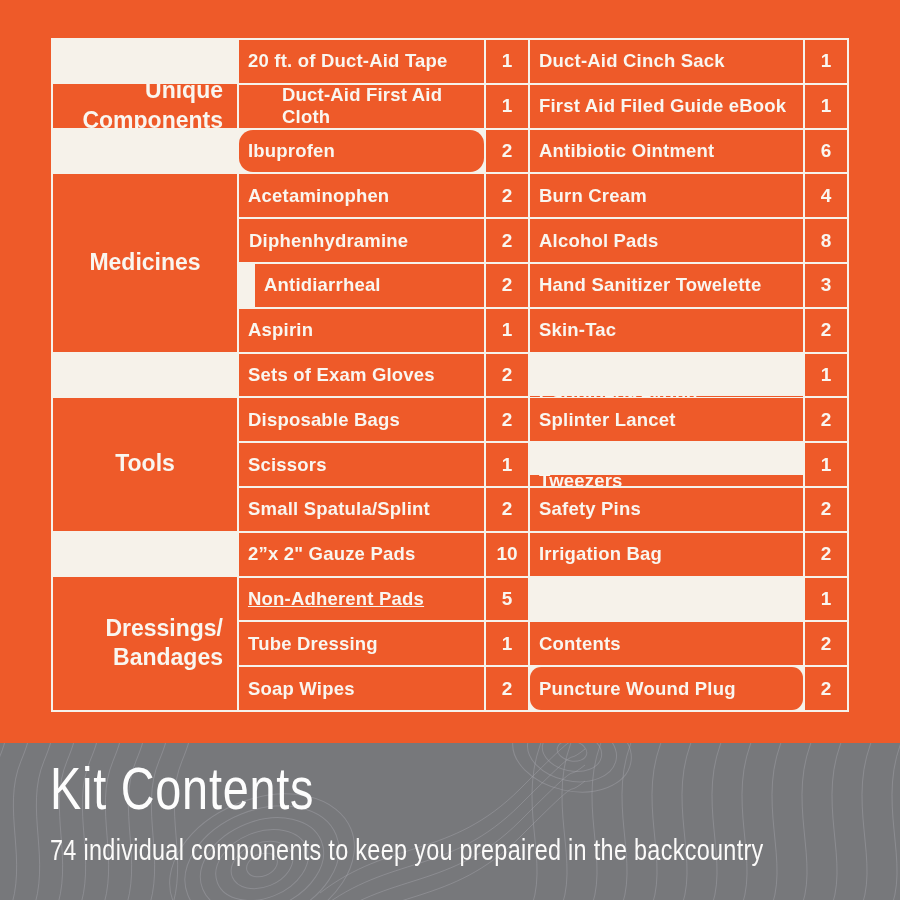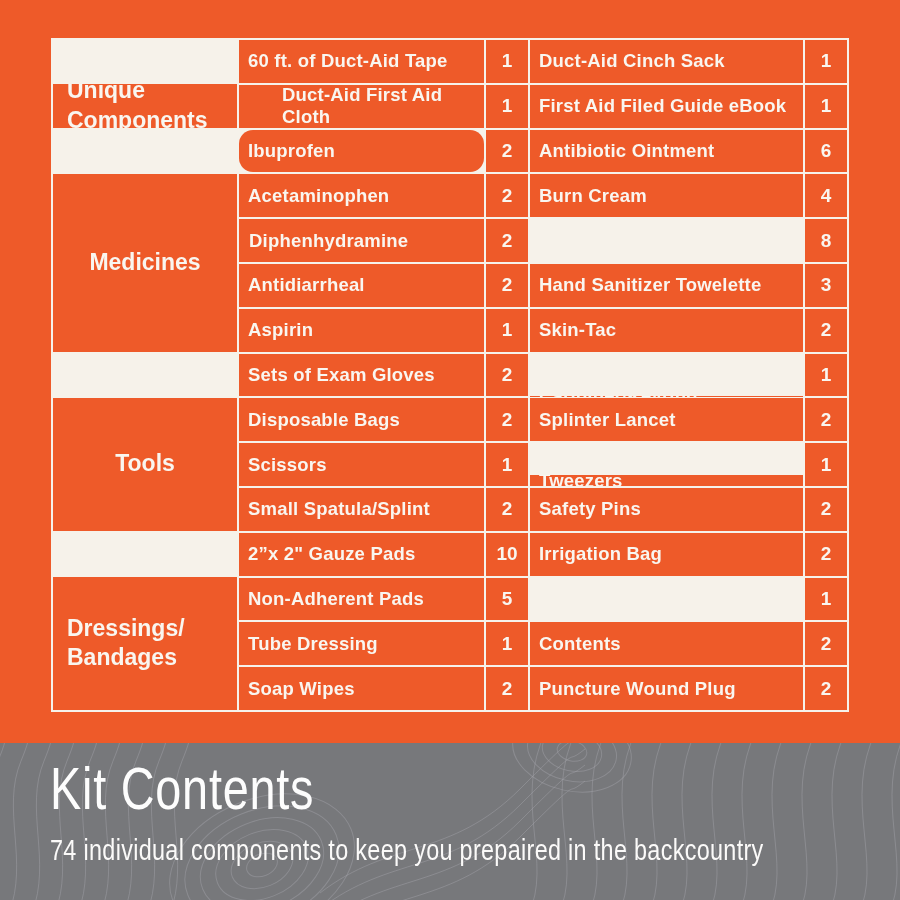--- a/index.html
+++ b/index.html
@@ -40,21 +40,21 @@
     padding-left: 9px;
     font-size: 18.5px;
     letter-spacing: 0.2px;
   }
   .cell.qty {
     justify-content: center;
     font-size: 19px;
   }
   .cell.category {
     justify-content: center;
-    text-align: left;
+    text-align: right;
     font-size: 23px;
     line-height: 1.3;
     padding: 0 14px;
     margin-top: 44px;
   }
   .footer {
     position: absolute;
     left: 0;
     top: 743px;
     width: 900px;
@@ -94,41 +94,42 @@
     white-space: nowrap;
   }
 </style>
 </head>
 <body>
 
 <div class="poster">
 
   <div class="kit-table" id="kit-table">
       <div class="cell category" style="grid-area: 1 / 1 / span 2;">Unique Components</div>
-      <div class="cell item" style="grid-area: 1 / 2;">60 ft. of Duct-Aid Tape</div>
+      <div class="cell item" style="grid-area: 1 / 2;">20 ft. of Duct-Aid Tape</div>
       <div class="cell qty" style="grid-area: 1 / 3;">1</div>
       <div class="cell item" style="grid-area: 1 / 4;">Duct-Aid Cinch Sack</div>
       <div class="cell qty" style="grid-area: 1 / 5;">1</div>
       <div class="cell item" style="grid-area: 2 / 2; padding-left: 43px;">Duct-Aid First Aid Cloth</div>
       <div class="cell qty" style="grid-area: 2 / 3;">1</div>
       <div class="cell item" style="grid-area: 2 / 4;">First Aid Filed Guide eBook</div>
       <div class="cell qty" style="grid-area: 2 / 5;">1</div>
       <div class="cell category" style="grid-area: 3 / 1 / span 5;">Medicines</div>
       <div class="cell item" style="grid-area: 3 / 2; border-radius: 14px;">Ibuprofen</div>
       <div class="cell qty" style="grid-area: 3 / 3;">2</div>
       <div class="cell item" style="grid-area: 3 / 4;">Antibiotic Ointment</div>
       <div class="cell qty" style="grid-area: 3 / 5;">6</div>
       <div class="cell item" style="grid-area: 4 / 2;">Acetaminophen</div>
       <div class="cell qty" style="grid-area: 4 / 3;">2</div>
       <div class="cell item" style="grid-area: 4 / 4;">Burn Cream</div>
       <div class="cell qty" style="grid-area: 4 / 5;">4</div>
       <div class="cell item" style="grid-area: 5 / 2; padding-left: 10px;">Diphenhydramine</div>
       <div class="cell qty" style="grid-area: 5 / 3;">2</div>
+      <div class="cell item" style="grid-area: 5 / 4;">Alcohol Pads</div>
       <div class="cell qty" style="grid-area: 5 / 5;">8</div>
-      <div class="cell item" style="grid-area: 6 / 2;">Antidiarrheal</div>
+      <div class="cell item" style="grid-area: 6 / 2; margin-left: 16px;">Antidiarrheal</div>
       <div class="cell qty" style="grid-area: 6 / 3;">2</div>
       <div class="cell item" style="grid-area: 6 / 4;">Hand Sanitizer Towelette</div>
       <div class="cell qty" style="grid-area: 6 / 5;">3</div>
       <div class="cell item" style="grid-area: 7 / 2;">Aspirin</div>
       <div class="cell qty" style="grid-area: 7 / 3;">1</div>
       <div class="cell item" style="grid-area: 7 / 4;">Skin-Tac</div>
       <div class="cell qty" style="grid-area: 7 / 5;">2</div>
       <div class="cell item" style="grid-area: 8 / 2;">Sets of Exam Gloves</div>
       <div class="cell category" style="grid-area: 8 / 1 / span 4;">Tools</div>
       <div class="cell qty" style="grid-area: 8 / 3;">2</div>
@@ -144,30 +145,30 @@
       <div class="cell qty" style="grid-area: 10 / 5;">1</div>
       <div class="cell item" style="grid-area: 11 / 2;">Small Spatula/Splint</div>
       <div class="cell qty" style="grid-area: 11 / 3;">2</div>
       <div class="cell item" style="grid-area: 11 / 4;">Safety Pins</div>
       <div class="cell qty" style="grid-area: 11 / 5;">2</div>
       <div class="cell category" style="grid-area: 12 / 1 / span 4;">Dressings/ Bandages</div>
       <div class="cell item" style="grid-area: 12 / 2;">2”x 2" Gauze Pads</div>
       <div class="cell qty" style="grid-area: 12 / 3;">10</div>
       <div class="cell item" style="grid-area: 12 / 4;">Irrigation Bag</div>
       <div class="cell qty" style="grid-area: 12 / 5;">2</div>
-      <div class="cell item" style="grid-area: 13 / 2;">Non-Adherent Pads</div>
+      <div class="cell item" style="grid-area: 13 / 2; text-decoration: underline;">Non-Adherent Pads</div>
       <div class="cell qty" style="grid-area: 13 / 3;">5</div>
       <div class="cell qty" style="grid-area: 13 / 5;">1</div>
       <div class="cell item" style="grid-area: 14 / 2; text-align: center;">Tube Dressing</div>
       <div class="cell qty" style="grid-area: 14 / 3;">1</div>
       <div class="cell item" style="grid-area: 14 / 4;">Contents</div>
       <div class="cell qty" style="grid-area: 14 / 5;">2</div>
       <div class="cell item" style="grid-area: 15 / 2;">Soap Wipes</div>
       <div class="cell qty" style="grid-area: 15 / 3;">2</div>
-      <div class="cell item" style="grid-area: 15 / 4;">Puncture Wound Plug</div>
+      <div class="cell item" style="grid-area: 15 / 4; border-radius: 11px;">Puncture Wound Plug</div>
       <div class="cell qty" style="grid-area: 15 / 5;">2</div>
     </div>
 
   <div class="footer">
     <svg id="topo-svg" width="900" height="157" viewBox="0 0 900 157">
         <path d="M -14 170 C 6 118, -22 66, -2 18 S -6 -8, 10 -20" fill="none" stroke="#A3A5AA" stroke-width="1" opacity="0.45"></path>
         <path d="M 9 170 C 29 118, 1 66, 21 18 S 17 -8, 33 -20" fill="none" stroke="#A3A5AA" stroke-width="1" opacity="0.45"></path>
         <path d="M 32 170 C 52 118, 24 66, 44 18 S 40 -8, 56 -20" fill="none" stroke="#A3A5AA" stroke-width="1" opacity="0.45"></path>
         <path d="M 55 170 C 75 118, 47 66, 67 18 S 63 -8, 79 -20" fill="none" stroke="#A3A5AA" stroke-width="1" opacity="0.45"></path>
         <path d="M 78 170 C 98 118, 70 66, 90 18 S 86 -8, 102 -20" fill="none" stroke="#A3A5AA" stroke-width="1" opacity="0.45"></path>

